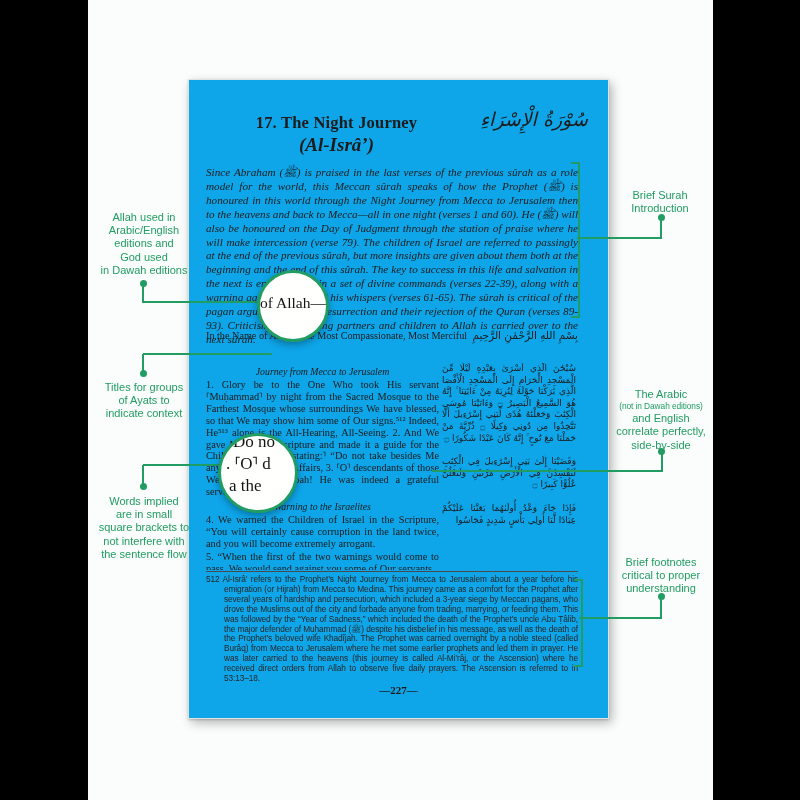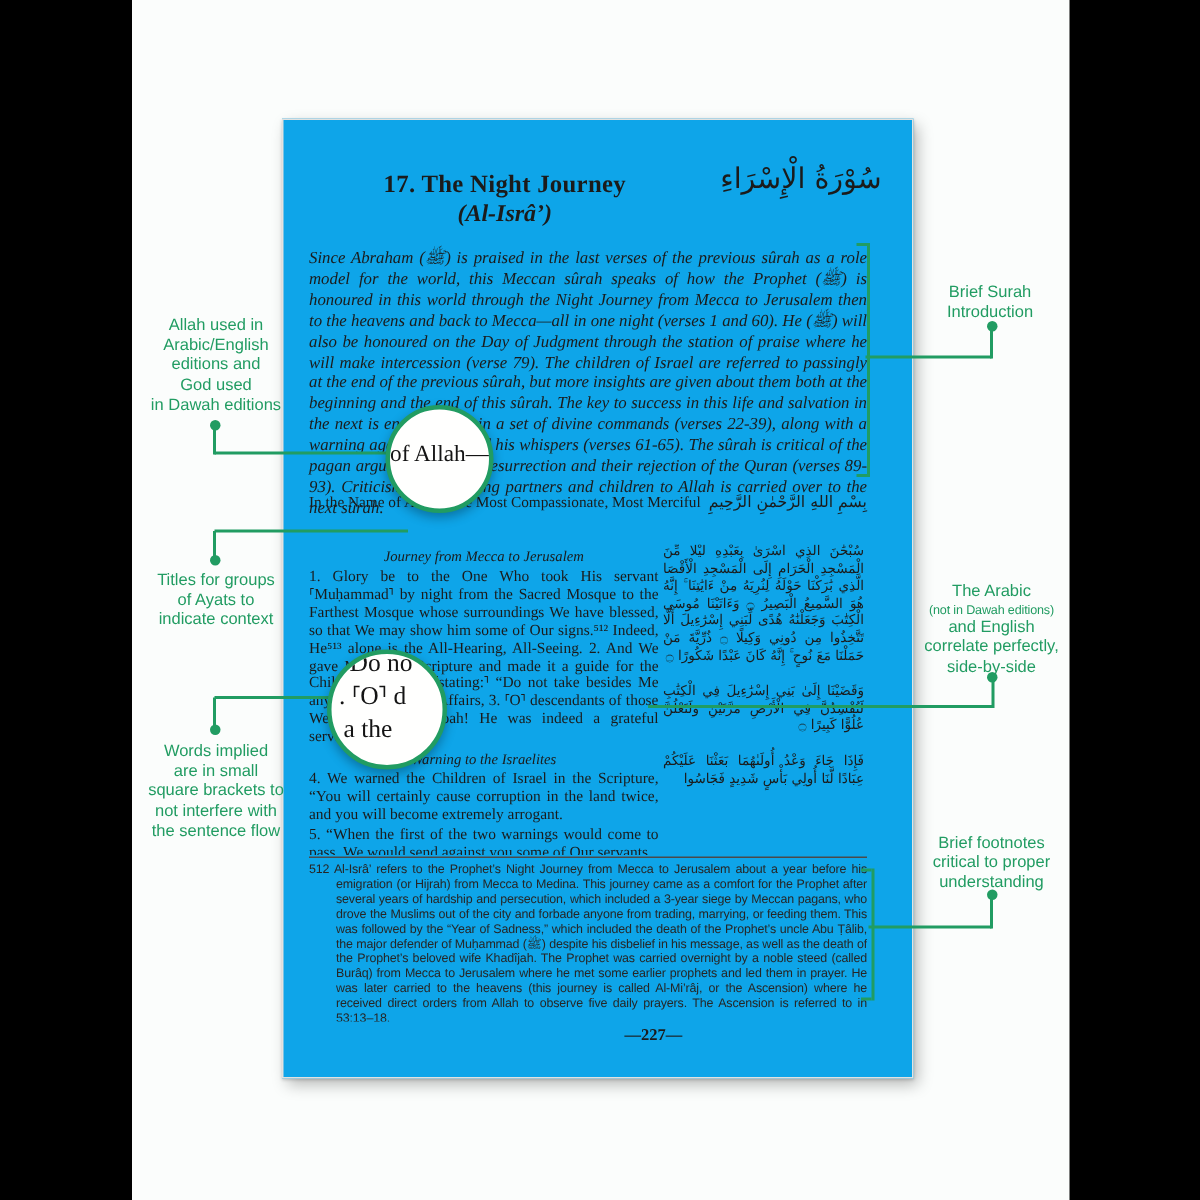--- a/index.html
+++ b/index.html
@@ -7,23 +7,23 @@
        font-family:"Liberation Sans",sans-serif;}
   .stage{position:absolute;inset:0;}
   .panel{position:absolute;left:88px;top:0;width:625px;height:800px;background:#fbfdfc;}
 
   
   .page{position:absolute;left:188px;top:79px;width:419px;height:638px;background:#0ea5e9;
         border:1px solid #e2e2e0;box-shadow:3px 4px 10px rgba(0,0,0,.28), 0 1px 2px rgba(0,0,0,.18);
         color:#1b1b1b;}
   .pg-title-block{position:absolute;left:20px;top:33px;width:255px;text-align:center;}
   .pg-title{font-family:"Liberation Serif",serif;font-weight:bold;font-size:16.5px;letter-spacing:.2px;}
-  .pg-subtitle{font-family:"Liberation Serif",serif;font-weight:bold;font-style:italic;font-size:16px;margin-top:1px;}
+  .pg-subtitle{font-family:"Liberation Serif",serif;font-weight:bold;font-style:italic;font-size:19px;margin-top:1px;}
   .pg-title-ar{position:absolute;right:14px;top:28px;width:120px;text-align:center;
-        font-family:"DejaVu Sans",sans-serif;font-size:19px;direction:rtl;}
+        font-family:"DejaVu Sans",sans-serif;font-size:19px;direction:rtl;font-style:italic;}
   .pg-intro{position:absolute;left:17px;top:86px;width:372px;
         font-family:"Liberation Serif",serif;font-style:italic;font-size:11.2px;line-height:13.9px;
         text-align:justify;}
   .basmala-row{position:absolute;left:17px;top:249px;width:372px;display:flex;justify-content:space-between;align-items:center;}
   .basmala-en{font-family:"Liberation Serif",serif;font-size:10.2px;}
   .basmala-ar{font-family:"DejaVu Sans",sans-serif;font-size:10.5px;direction:rtl;}
 
   .col-en{position:absolute;left:17px;top:270px;width:233px;height:220px;overflow:hidden;
         font-family:"Liberation Serif",serif;font-size:10.3px;line-height:11.9px;text-align:justify;}
   .col-ar{position:absolute;left:253px;top:283px;width:134px;height:207px;overflow:hidden;
@@ -33,21 +33,21 @@
   .vh.first{margin-top:16px;}
   .verse{margin:0 0 1px 0;}
   .ar-block{margin:0 0 12px 0;}
 
   .fn-rule{position:absolute;left:17px;top:491px;width:372px;height:1px;background:#4a4a4a;}
   .footnotes{position:absolute;left:17px;top:495px;width:372px;height:106px;overflow:hidden;
         font-family:"Liberation Sans",sans-serif;font-size:8.3px;line-height:9.9px;text-align:justify;
         letter-spacing:-0.1px;color:#262626;}
   .fn{padding-left:18px;text-indent:-18px;margin:0 0 1px 0;}
   .pg-number{position:absolute;left:0;top:604px;width:100%;text-align:center;
-        font-family:"Liberation Serif",serif;font-weight:bold;font-size:11px;padding-left:37px;}
+        font-family:"Liberation Serif",serif;font-weight:bold;font-size:11px;}
 
   
   .bracket{position:absolute;border-right:2px solid var(--g);}
   .bracket::before,.bracket::after{content:"";position:absolute;right:0;width:7px;height:2px;background:var(--g);}
   .bracket::before{top:0;}
   .bracket::after{bottom:0;}
 
   
   :root{--g:#219c62;}
   .ann{position:absolute;color:var(--g);font-weight:normal;font-size:11px;line-height:13.2px;text-align:center;}

